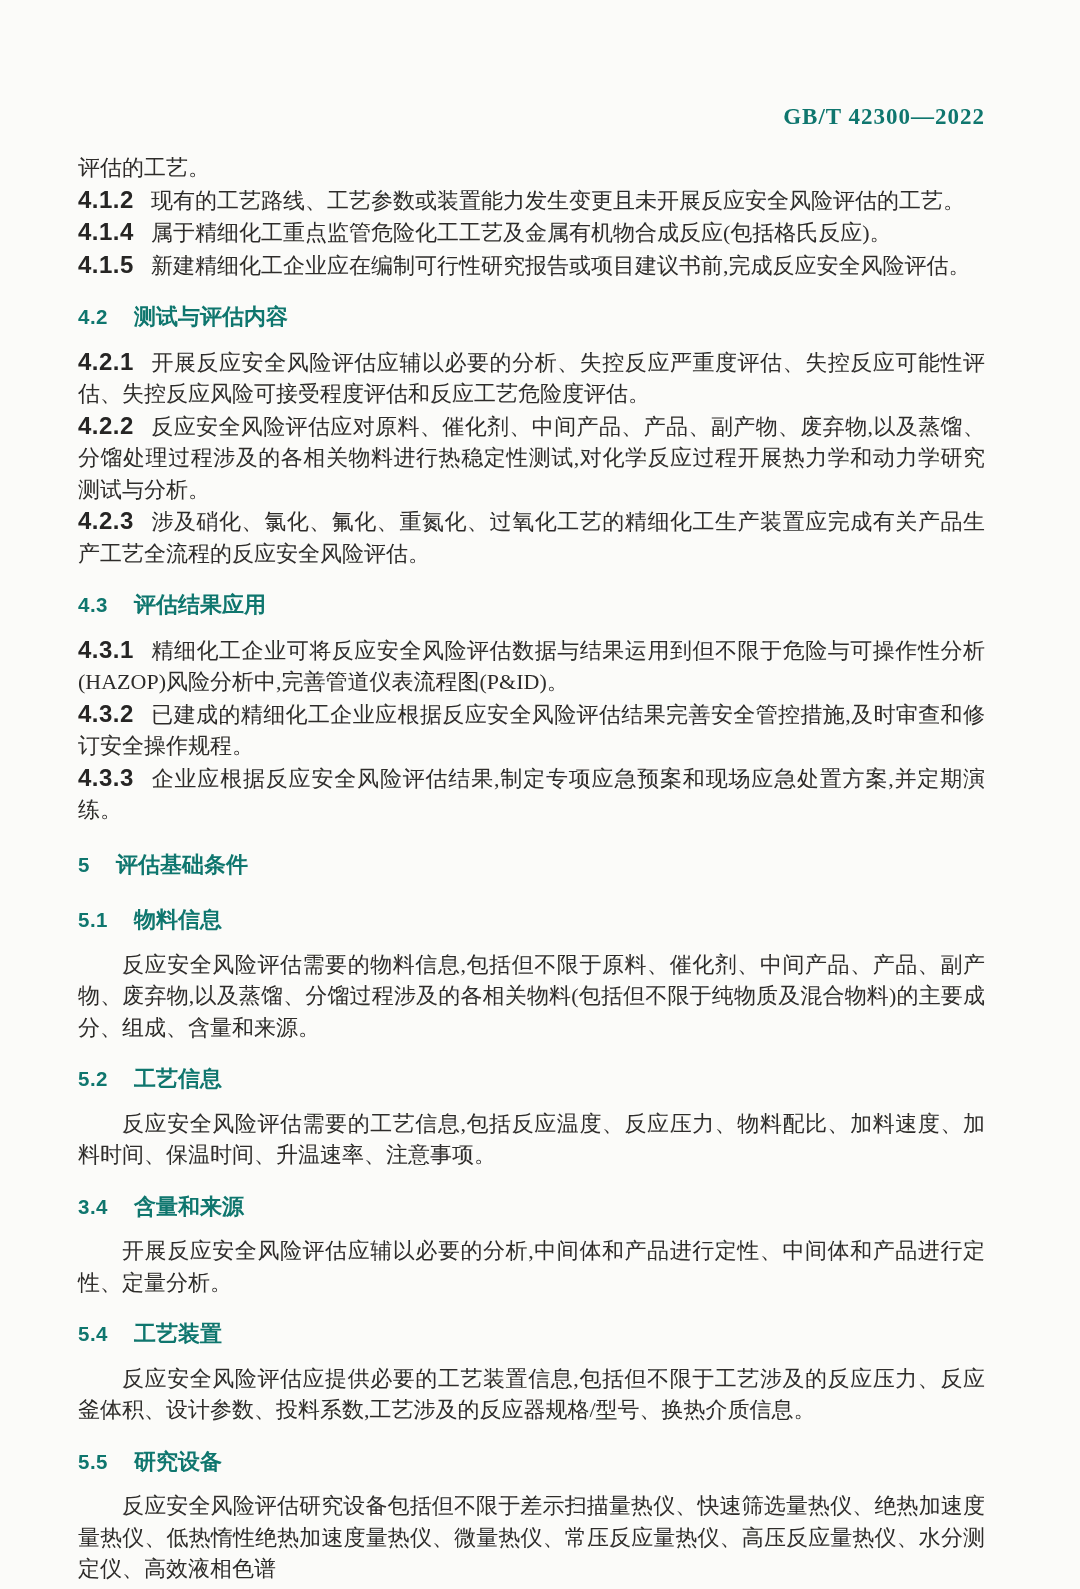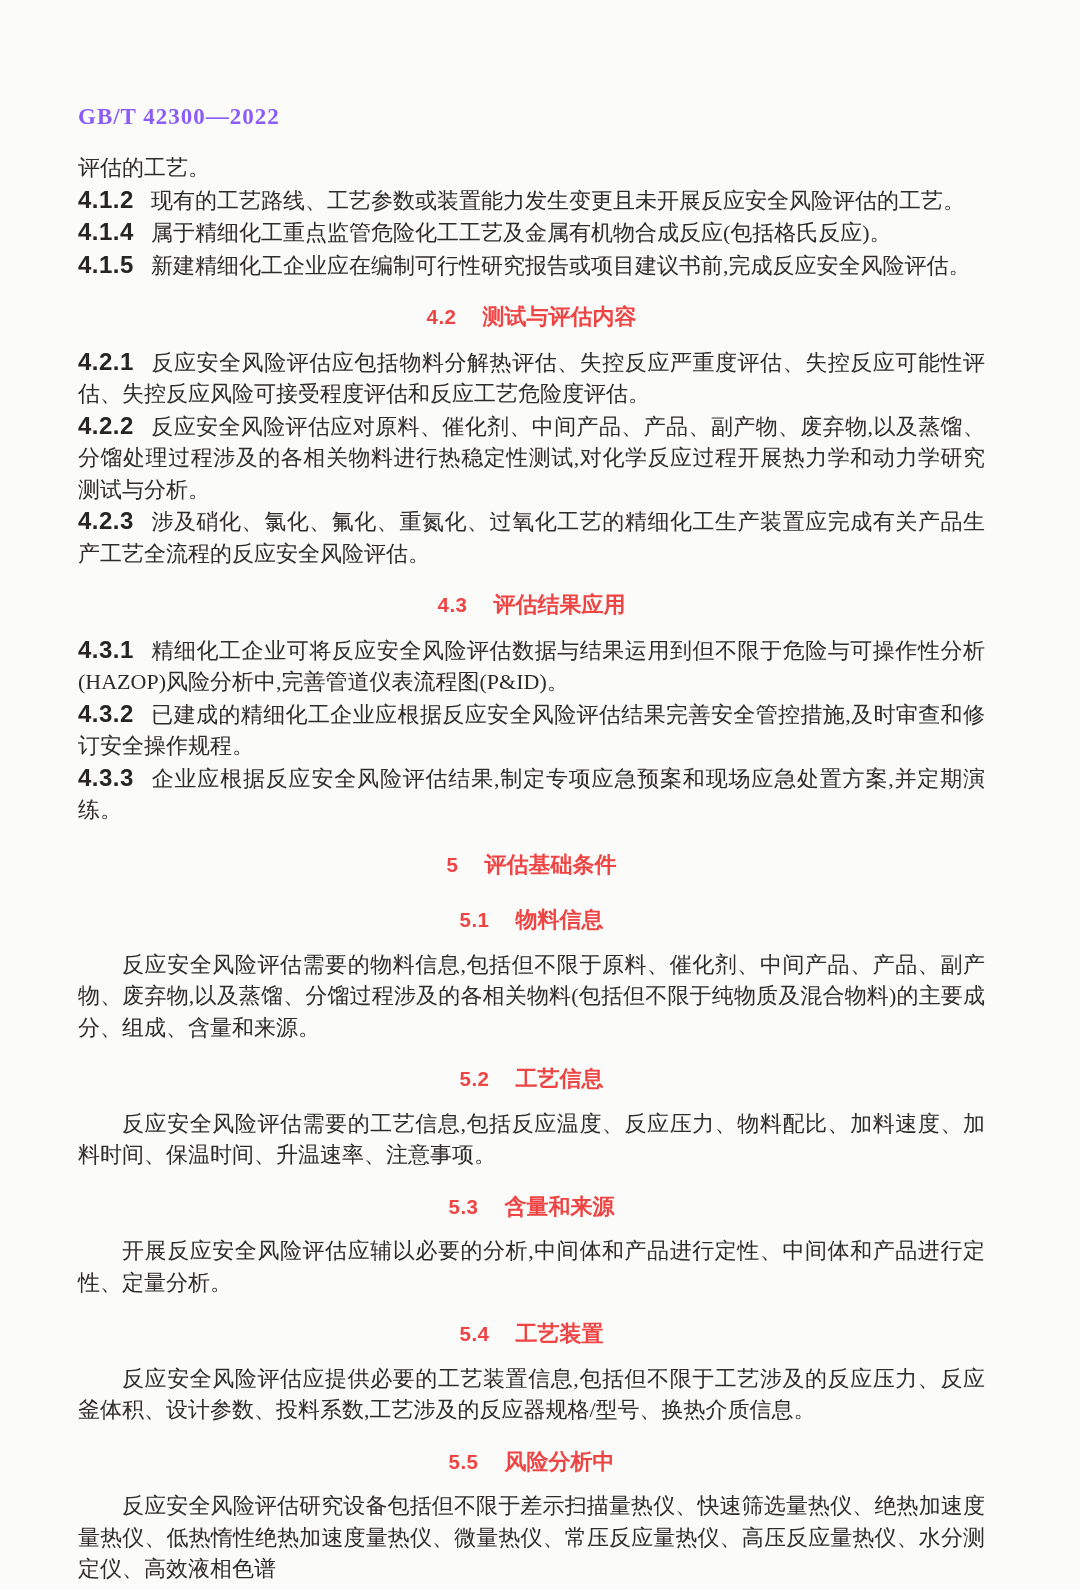--- a/index.html
+++ b/index.html
@@ -8,26 +8,27 @@
     width: 1080px;
     height: 1589px;
     background: #fbfbf9;
     box-sizing: border-box;
     padding: 104px 95px 40px 78px;
     font-family: "Liberation Serif", "DejaVu Serif", serif;
     color: #2e2c2a;
     overflow: hidden;
   }
   .doc-number {
+    text-align: right;
     font-weight: 700;
     font-size: 23px;
     line-height: 26px;
     letter-spacing: 1px;
     margin-bottom: 22px;
-    color: #8b5cf6;
+    color: #0f766e;
   }
   .para {
     font-size: 22px;
     line-height: 31.5px;
     text-align: justify;
     margin: 0;
   }
   .indent { text-indent: 44px; }
   .clause-num {
     font-family: "Liberation Sans", "DejaVu Sans", sans-serif;
@@ -36,22 +37,21 @@
     letter-spacing: 0.5px;
     margin-right: 17px;
     color: #262524;
   }
   .heading {
     font-family: "Liberation Sans", "DejaVu Sans", sans-serif;
     font-weight: 700;
     font-size: 22px;
     line-height: 31.5px;
     margin: 20px 0 13px 0;
-    color: #ef4444;
-    text-align: center;
+    color: #0f766e;
   }
   .heading .h-num {
     font-size: 20.5px;
     letter-spacing: 0.5px;
     margin-right: 26px;
   }
   .chapter-heading { margin: 23px 0 24px 0; }
 </style>
 </head>
 <body>
@@ -61,40 +61,40 @@
   <div class="doc-number">GB/T 42300—2022</div>
 
   <p class="para">评估的工艺。</p>
 
   <p class="para"><span class="clause-num">4.1.2</span><span>现有的工艺路线、工艺参数或装置能力发生变更且未开展反应安全风险评估的工艺。</span></p>
   <p class="para"><span class="clause-num">4.1.4</span><span>属于精细化工重点监管危险化工工艺及金属有机物合成反应(包括格氏反应)。</span></p>
   <p class="para"><span class="clause-num">4.1.5</span><span>新建精细化工企业应在编制可行性研究报告或项目建议书前,完成反应安全风险评估。</span></p>
 
   <div class="heading"><span class="h-num">4.2</span><span>测试与评估内容</span></div>
 
-  <p class="para"><span class="clause-num">4.2.1</span><span>反应安全风险评估应包括物料分解热评估、失控反应严重度评估、失控反应可能性评估、失控反应风险可接受程度评估和反应工艺危险度评估。</span></p>
+  <p class="para"><span class="clause-num">4.2.1</span><span>开展反应安全风险评估应辅以必要的分析、失控反应严重度评估、失控反应可能性评估、失控反应风险可接受程度评估和反应工艺危险度评估。</span></p>
   <p class="para"><span class="clause-num">4.2.2</span><span>反应安全风险评估应对原料、催化剂、中间产品、产品、副产物、废弃物,以及蒸馏、分馏处理过程涉及的各相关物料进行热稳定性测试,对化学反应过程开展热力学和动力学研究测试与分析。</span></p>
   <p class="para"><span class="clause-num">4.2.3</span><span>涉及硝化、氯化、氟化、重氮化、过氧化工艺的精细化工生产装置应完成有关产品生产工艺全流程的反应安全风险评估。</span></p>
 
   <div class="heading"><span class="h-num">4.3</span><span>评估结果应用</span></div>
 
   <p class="para"><span class="clause-num">4.3.1</span><span>精细化工企业可将反应安全风险评估数据与结果运用到但不限于危险与可操作性分析(HAZOP)风险分析中,完善管道仪表流程图(P&amp;ID)。</span></p>
   <p class="para"><span class="clause-num">4.3.2</span><span>已建成的精细化工企业应根据反应安全风险评估结果完善安全管控措施,及时审查和修订安全操作规程。</span></p>
   <p class="para"><span class="clause-num">4.3.3</span><span>企业应根据反应安全风险评估结果,制定专项应急预案和现场应急处置方案,并定期演练。</span></p>
 
   <div class="heading chapter-heading"><span class="h-num">5</span><span>评估基础条件</span></div>
 
   <div class="heading"><span class="h-num">5.1</span><span>物料信息</span></div>
   <p class="para indent">反应安全风险评估需要的物料信息,包括但不限于原料、催化剂、中间产品、产品、副产物、废弃物,以及蒸馏、分馏过程涉及的各相关物料(包括但不限于纯物质及混合物料)的主要成分、组成、含量和来源。</p>
 
   <div class="heading"><span class="h-num">5.2</span><span>工艺信息</span></div>
   <p class="para indent">反应安全风险评估需要的工艺信息,包括反应温度、反应压力、物料配比、加料速度、加料时间、保温时间、升温速率、注意事项。</p>
 
-  <div class="heading"><span class="h-num">5.3</span><span>含量和来源</span></div>
+  <div class="heading"><span class="h-num">3.4</span><span>含量和来源</span></div>
   <p class="para indent">开展反应安全风险评估应辅以必要的分析,中间体和产品进行定性、中间体和产品进行定性、定量分析。</p>
 
   <div class="heading"><span class="h-num">5.4</span><span>工艺装置</span></div>
   <p class="para indent">反应安全风险评估应提供必要的工艺装置信息,包括但不限于工艺涉及的反应压力、反应釜体积、设计参数、投料系数,工艺涉及的反应器规格/型号、换热介质信息。</p>
 
-  <div class="heading"><span class="h-num">5.5</span><span>风险分析中</span></div>
+  <div class="heading"><span class="h-num">5.5</span><span>研究设备</span></div>
   <p class="para indent">反应安全风险评估研究设备包括但不限于差示扫描量热仪、快速筛选量热仪、绝热加速度量热仪、低热惰性绝热加速度量热仪、微量热仪、常压反应量热仪、高压反应量热仪、水分测定仪、高效液相色谱</p>
 
 </div>
 
 </body></html>

